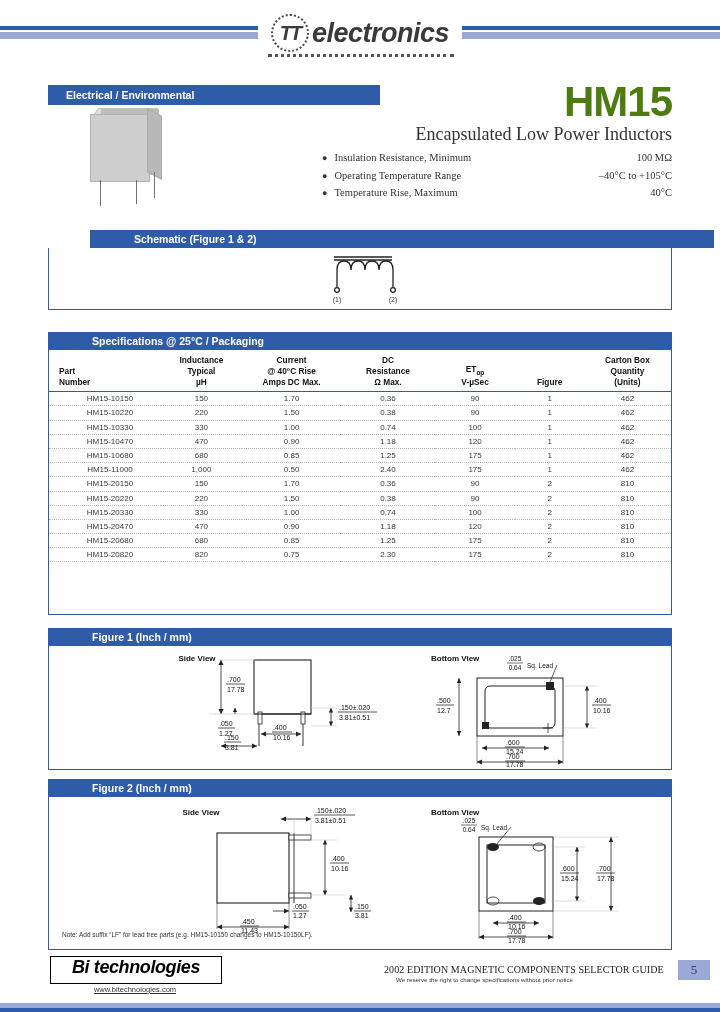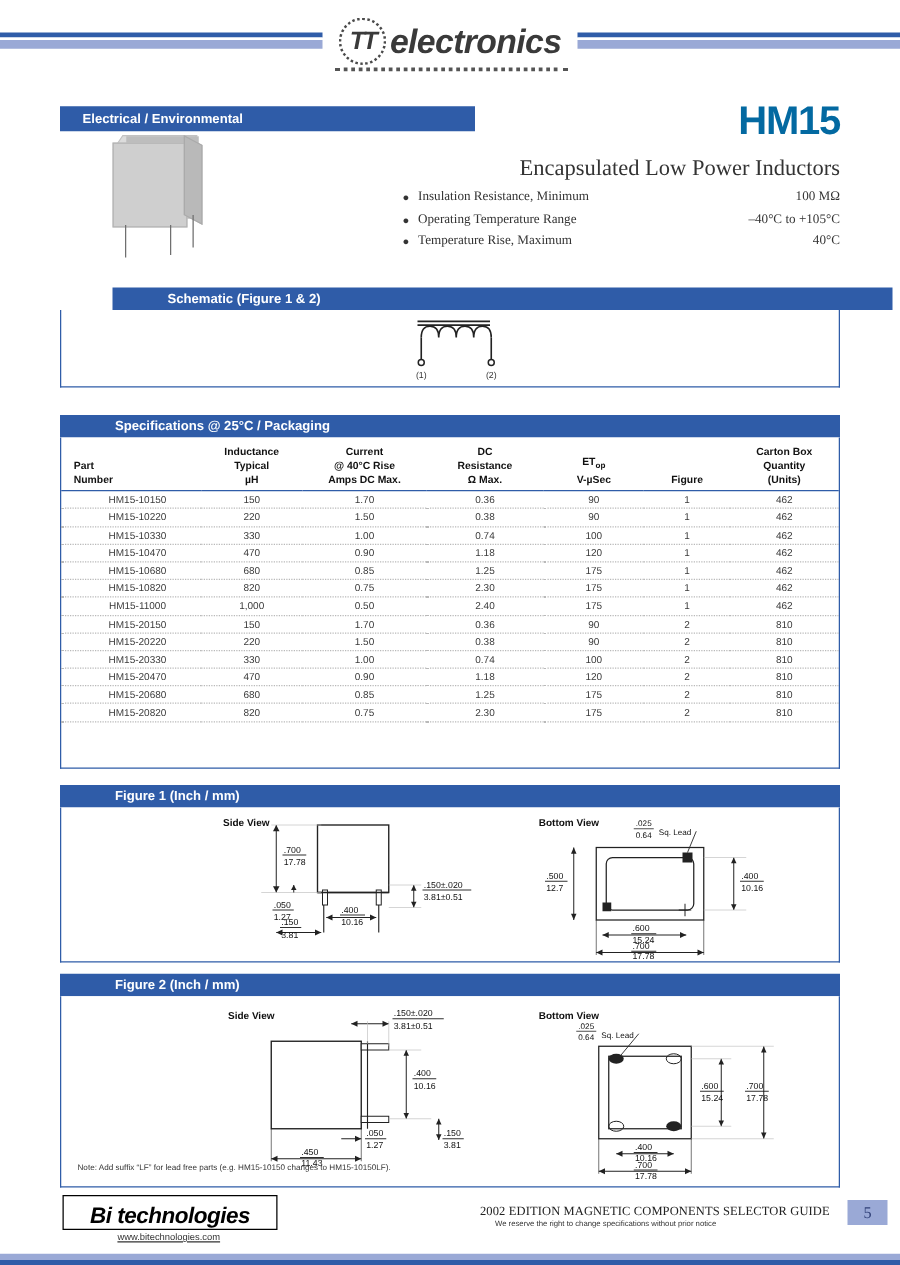--- a/index.html
+++ b/index.html
@@ -28,22 +28,22 @@
              letter-spacing:-2px;}
   .tt-word{font-size:27px;font-weight:bold;font-style:italic;color:#3a3a3a;
            margin-left:3px;letter-spacing:-0.5px;}
   .tt-underline{position:absolute;left:268px;bottom:5px;width:186px;height:3px;
                 border-bottom:3px dotted #555;}
 
   
   .ee-head{position:absolute;left:48px;top:85px;width:332px;height:20px;
            background:#2f5ca8;color:#fff;font-weight:bold;font-size:10.5px;
            display:flex;align-items:center;padding-left:18px;box-sizing:border-box;}
-  .part-title{position:absolute;right:48px;top:78px;font-size:32px;font-weight:bold;
-              letter-spacing:-1px;color:#0369a1;}
+  .part-title{position:absolute;right:48px;top:78px;font-size:42px;font-weight:bold;
+              letter-spacing:-1px;color:#4d7c0f;}
   .subtitle{position:absolute;right:48px;top:124px;font-size:18px;color:#333;
             font-family:"Liberation Serif", serif;}
   .bullets{position:absolute;left:322px;top:152px;width:350px;font-size:9.5px;color:#333;}
   .bullets .row{display:flex;justify-content:space-between;margin-bottom:4.5px;
                 font-family:"Liberation Serif", serif;font-size:10.5px;}
   .bullets .bl{display:flex;gap:7px;}
   .bullets .dot{font-size:9px;line-height:13px;}
 
   
   .photo{position:absolute;left:78px;top:108px;width:92px;height:100px;}
@@ -88,21 +88,21 @@
             border:1px solid #2f5ca8;border-top:none;box-sizing:border-box;background:#fff;}
   .fig2-head{position:absolute;left:48px;top:779px;width:624px;height:18px;
              background:#2f5ca8;color:#fff;font-weight:bold;font-size:10.5px;
              display:flex;align-items:center;padding-left:44px;box-sizing:border-box;}
   .fig2-box{position:absolute;left:48px;top:797px;width:624px;height:153px;
             border:1px solid #2f5ca8;border-top:none;box-sizing:border-box;background:#fff;}
   .note{position:absolute;left:62px;top:931px;font-size:6.5px;color:#333;}
 
   
   .bi-logo{position:absolute;left:50px;top:956px;width:170px;height:26px;
-           border:1.4px solid #000;display:flex;align-items:flex-end;
+           border:1.4px solid #000;display:flex;align-items:flex-start;
            justify-content:center;background:#fff;}
   .bi-logo span{font-size:18px;font-weight:bold;font-style:italic;letter-spacing:-.4px;}
   .bi-url{position:absolute;left:50px;top:985px;width:170px;text-align:center;
           font-size:7.5px;color:#333;text-decoration:underline;}
   .foot-title{position:absolute;left:384px;top:964px;font-size:10px;color:#222;
               letter-spacing:.1px;font-family:"Liberation Serif", serif;}
   .foot-sub{position:absolute;left:396px;top:976px;font-size:6.2px;color:#333;}
   .pageno{position:absolute;left:678px;top:960px;width:32px;height:20px;
           background:#9aa9d6;color:#2f3f77;font-size:13px;
           display:flex;align-items:center;justify-content:center;
@@ -285,29 +285,20 @@
           <tr>
             <td class="pn">HM15-10680</td>
             <td>680</td>
             <td>0.85</td>
             <td>1.25</td>
             <td>175</td>
             <td>1</td>
             <td>462</td>
           </tr>
           <tr>
-            <td class="pn">HM15-10820</td>
-            <td>820</td>
-            <td>0.75</td>
-            <td>2.30</td>
-            <td>175</td>
-            <td>1</td>
-            <td>462</td>
-          </tr>
-          <tr>
             <td class="pn">HM15-11000</td>
             <td>1,000</td>
             <td>0.50</td>
             <td>2.40</td>
             <td>175</td>
             <td>1</td>
             <td>462</td>
           </tr>
           <tr>
             <td class="pn">HM15-20150</td>

